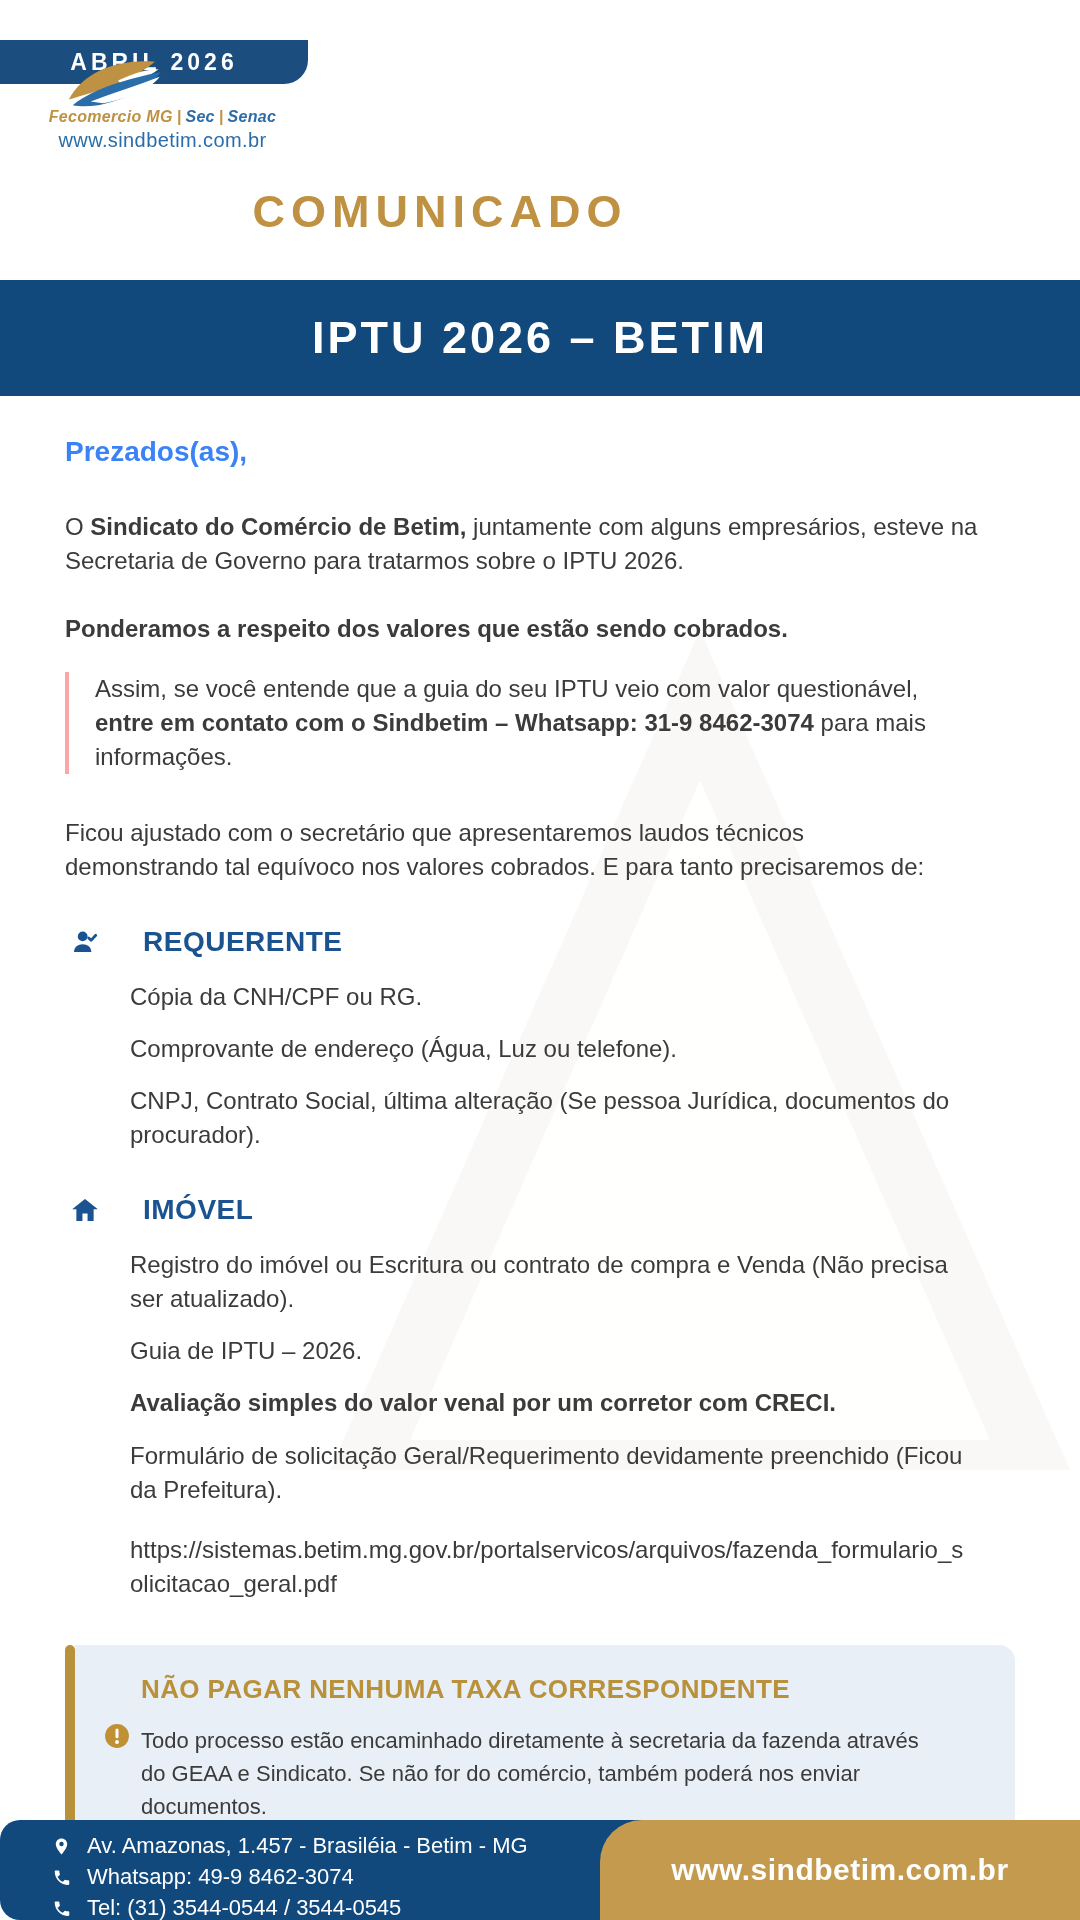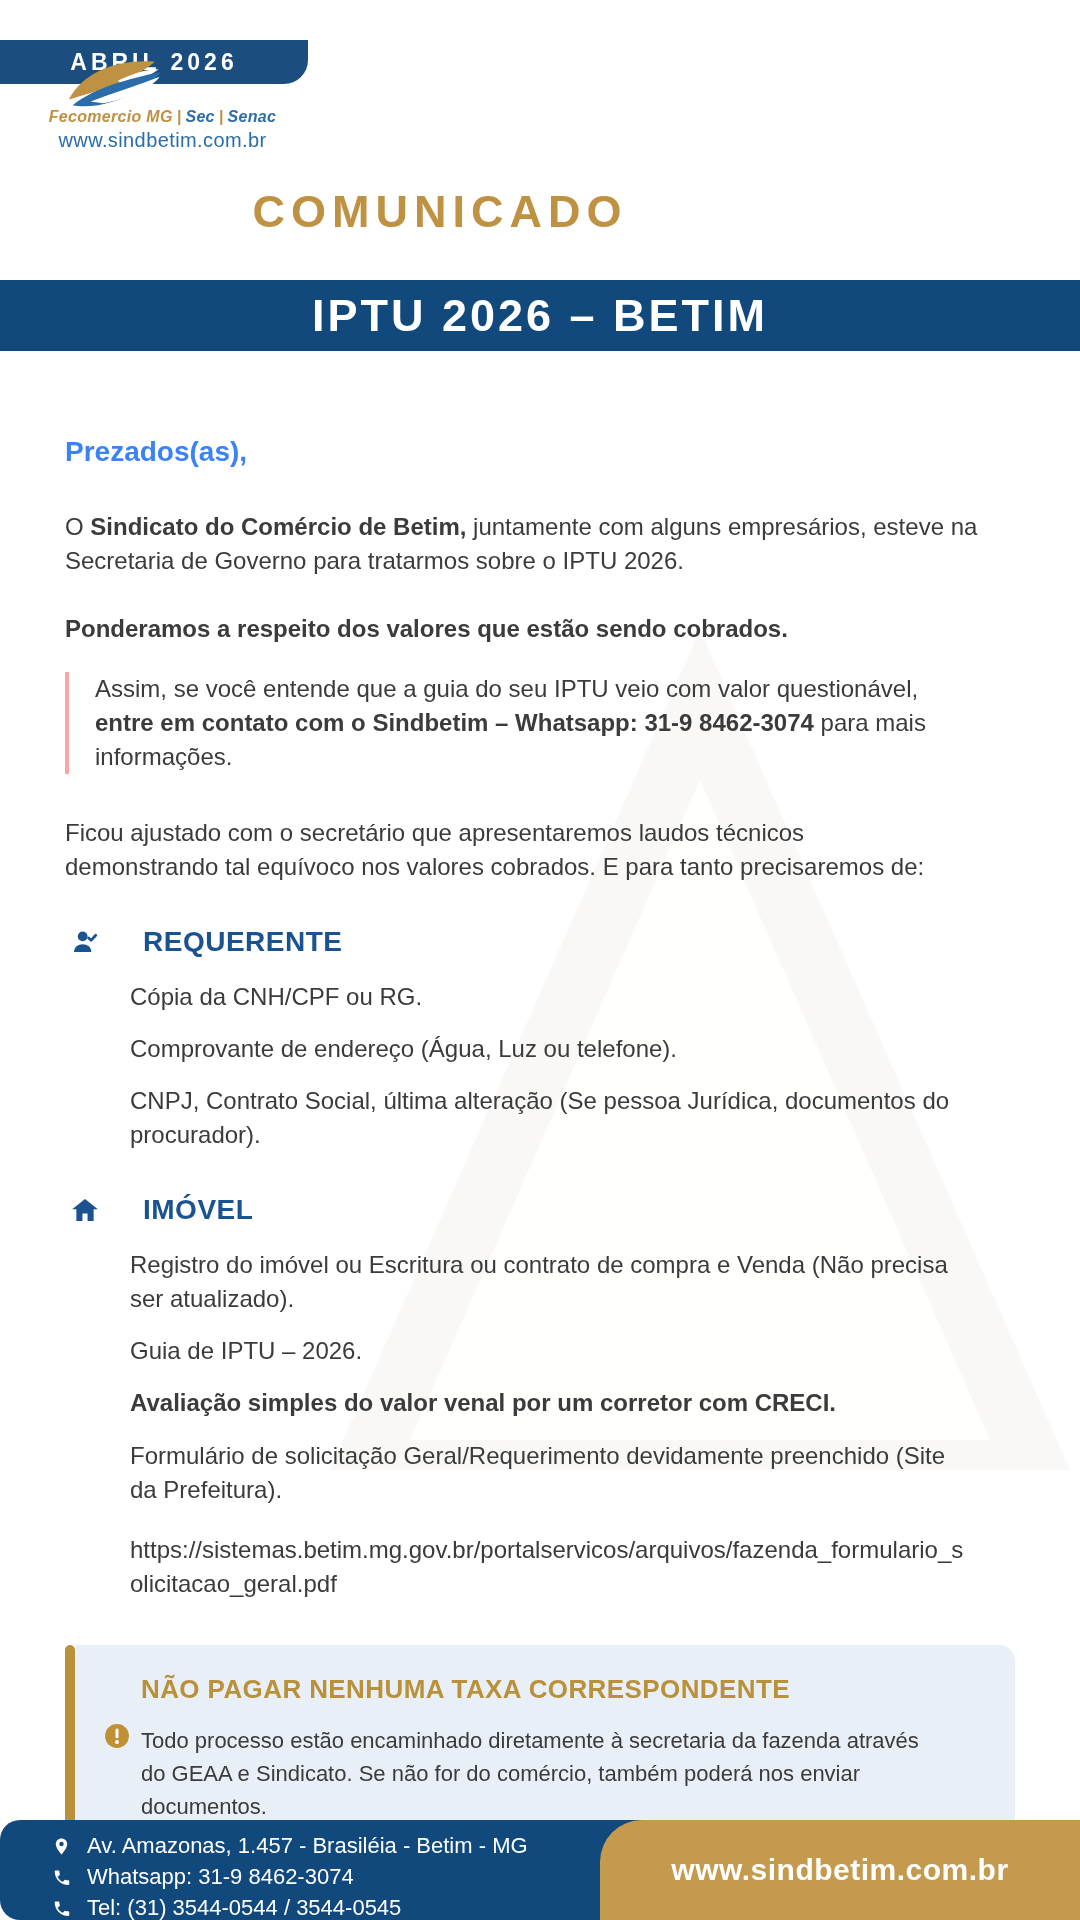--- a/index.html
+++ b/index.html
@@ -26,21 +26,21 @@
   .affil .blue { color:#2a6da9; }
   .affil .sep { color:#bf9142; font-weight:bold; padding:0 4px; }
   .site { margin-top:3px; color:#2a6da9; font-size:20px; letter-spacing:0.4px; }
   
   .comunicado {
     position:absolute; top:186px; left:0; width:880px; text-align:center; z-index:1;
     color:#bf9142; font-size:45px; font-weight:800; letter-spacing:6px;
   }
   
   .banner {
-    position:absolute; top:280px; left:0; width:1080px; height:71px; z-index:1;
+    position:absolute; top:280px; left:0; width:1080px; height:116px; z-index:1;
     background:#11497d; color:#ffffff;
     display:flex; align-items:center; justify-content:center;
     font-size:45px; font-weight:800; letter-spacing:3px;
   }
   
   .content { position:absolute; top:432px; left:65px; width:950px; z-index:1;
     font-size:24px; line-height:1.42; color:#3b3b3b; }
   .salutation { font-weight:bold; font-size:28px; color:#3b82f6; }
   .p1 { margin-top:38px; max-width:915px; }
   .emphasis { margin-top:34px; font-weight:bold; }
@@ -149,21 +149,21 @@
       <div class="section-head">
         <svg class="sec-icon" viewBox="0 0 24 24" aria-hidden="true">
           <path d="M12 2.6 L23 11.4 L19.4 11.4 L19.4 21.4 L14.2 21.4 L14.2 15 L9.8 15 L9.8 21.4 L4.6 21.4 L4.6 11.4 L1 11.4 Z" fill="#1b5290"></path>
         </svg>
         <span class="section-title">IMÓVEL</span>
       </div>
       <div class="items">
         <div class="item">Registro do imóvel ou Escritura ou contrato de compra e Venda (Não precisa ser atualizado).</div>
         <div class="item">Guia de IPTU – 2026.</div>
         <div class="item bold">Avaliação simples do valor venal por um corretor com CRECI.</div>
-        <div class="item">Formulário de solicitação Geral/Requerimento devidamente preenchido (Site da Prefeitura).</div>
+        <div class="item">Formulário de solicitação Geral/Requerimento devidamente preenchido (Ficou da Prefeitura).</div>
         <div class="link-item">https://sistemas.betim.mg.gov.br/portalservicos/arquivos/fazenda_formulario_solicitacao_geral.pdf</div>
       </div>
     </div>
 
     <div class="notice">
       <div class="notice-bar"></div>
       <div class="notice-box">
         <div class="notice-icon-col">
           <svg viewBox="0 0 24 24" aria-hidden="true">
             <circle cx="12" cy="12" r="11" fill="#c09035"></circle>
@@ -261,21 +261,21 @@
         <svg viewBox="0 0 24 24" aria-hidden="true">
           <path d="M12 1.8c-4 0-7.2 3.1-7.2 7.1 0 5.2 7.2 13.3 7.2 13.3s7.2-8.1 7.2-13.3c0-4-3.2-7.1-7.2-7.1z" fill="#ffffff"></path>
           <circle cx="12" cy="8.8" r="2.8" fill="#11497d"></circle>
         </svg>
         <span>Av. Amazonas, 1.457 - Brasiléia - Betim - MG</span>
       </div>
       <div class="footer-row">
         <svg viewBox="0 0 24 24" aria-hidden="true">
           <path d="M6.8 10.6c1.5 3 3.9 5.4 6.9 6.9l2.2-2.2c.3-.3.7-.4 1.1-.3 1.2.4 2.4.6 3.7.6.6 0 1.1.5 1.1 1.1v3.6c0 .6-.5 1.1-1.1 1.1C11 21.4 3.4 13.8 3.4 4.1 3.4 3.5 3.9 3 4.5 3h3.7c.6 0 1.1.5 1.1 1.1 0 1.3.2 2.5.6 3.7.1.4 0 .8-.3 1.1l-1.8 1.7z" fill="#ffffff"></path>
         </svg>
-        <span>Whatsapp: 31-9 8462-3074</span>
+        <span>Whatsapp: 49-9 8462-3074</span>
       </div>
       <div class="footer-row">
         <svg viewBox="0 0 24 24" aria-hidden="true">
           <path d="M6.8 10.6c1.5 3 3.9 5.4 6.9 6.9l2.2-2.2c.3-.3.7-.4 1.1-.3 1.2.4 2.4.6 3.7.6.6 0 1.1.5 1.1 1.1v3.6c0 .6-.5 1.1-1.1 1.1C11 21.4 3.4 13.8 3.4 4.1 3.4 3.5 3.9 3 4.5 3h3.7c.6 0 1.1.5 1.1 1.1 0 1.3.2 2.5.6 3.7.1.4 0 .8-.3 1.1l-1.8 1.7z" fill="#ffffff"></path>
         </svg>
         <span>Tel: (31) 3544-0544 / 3544-0545</span>
       </div>
     </div>
     <div class="footer-site">
       <span>www.sindbetim.com.br</span>

